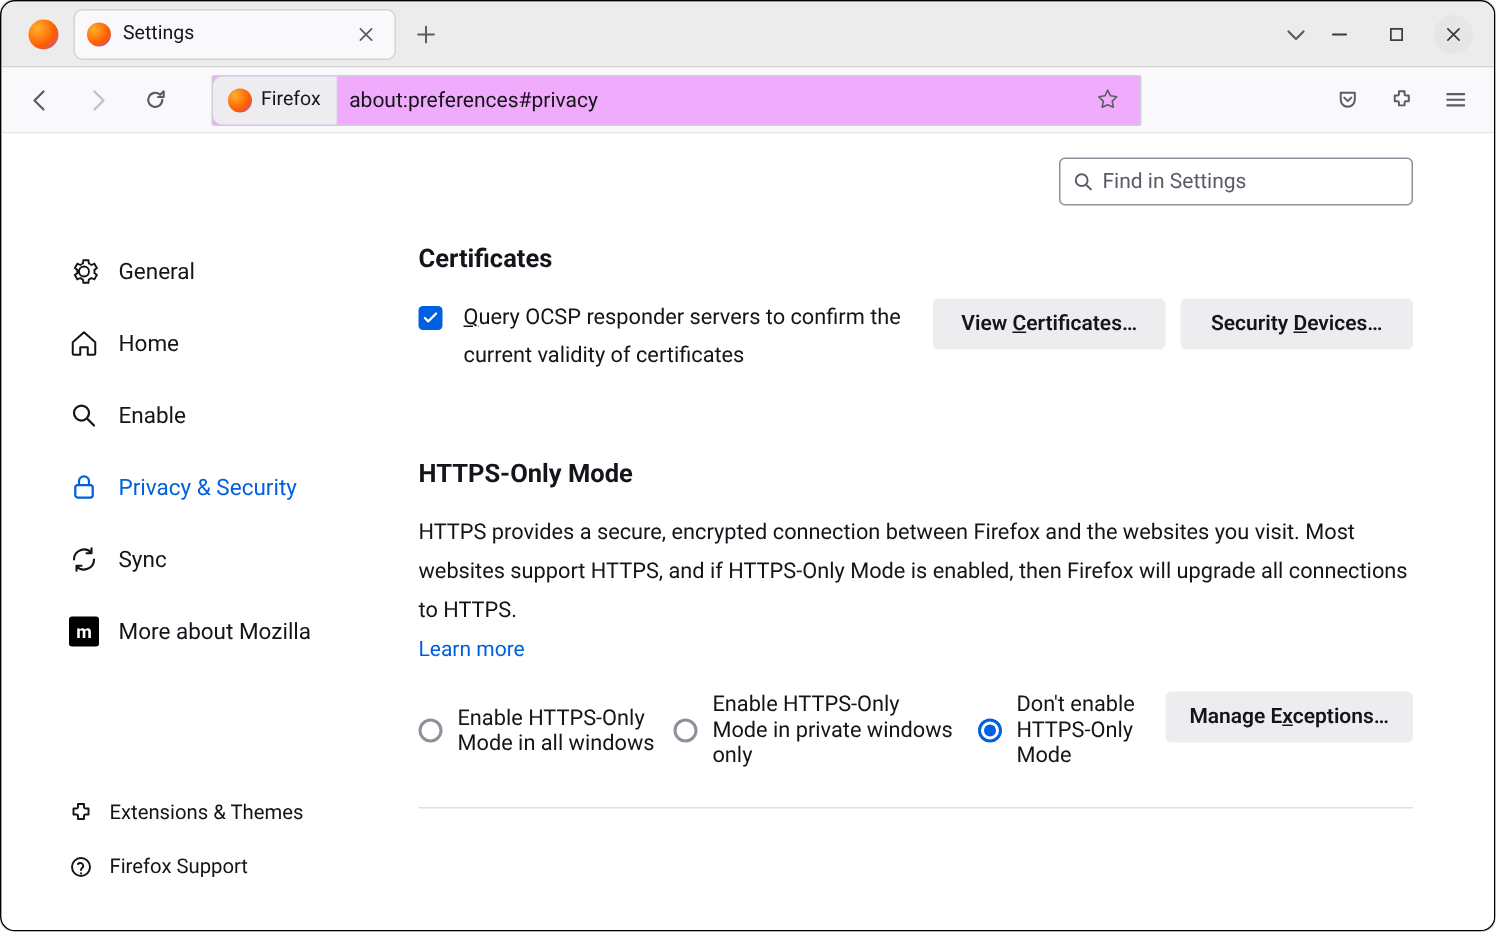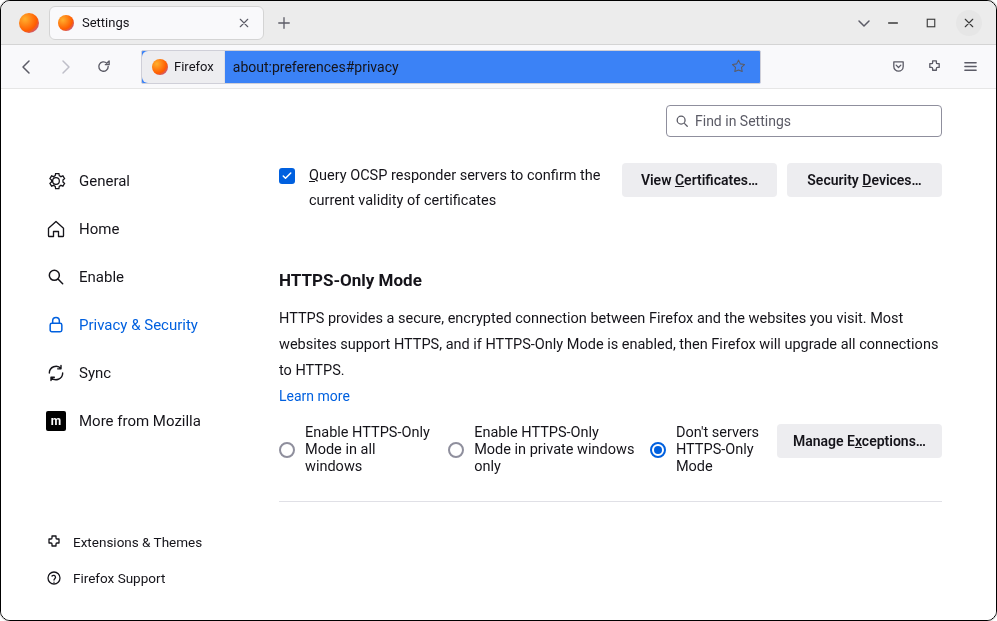--- a/index.html
+++ b/index.html
@@ -13,30 +13,30 @@
 .tab-title { font-size: 13px; color: #15141a; flex: 1; }
 .tab-close { width: 18px; height: 18px; display: flex; align-items: center; justify-content: center; color: #5b5b66; cursor: pointer; }
 .newtab { width: 32px; height: 32px; display: flex; align-items: center; justify-content: center; color: #5b5b66; margin-left: 4px; cursor: pointer; }
 .titlebar-spacer { flex: 1; }
 .win-controls { display: flex; gap: 12px; align-items: center; padding-right: 6px; }
 .win-btn { width: 26px; height: 26px; border-radius: 50%; display: flex; align-items: center; justify-content: center; color: #3a3a3a; }
 .win-btn.close { background: #e6e6e6; }
 .toolbar { height: 44px; background: #f9f9fb; display: flex; align-items: center; padding: 0 10px; gap: 6px; border-bottom: 1px solid #e6e6e6; }
 .nav-btn { width: 32px; height: 32px; display: flex; align-items: center; justify-content: center; color: #5b5b66; border-radius: 4px; cursor: pointer; }
 .nav-btn.disabled { color: #bfbfc9; }
-.urlbar { flex: 1; max-width: 620px; height: 34px; background: #3b82f6; border: 1px solid #cfcfd8; border-radius: 2px; display: flex; align-items: center; padding: 0 8px 0 0; margin: 0 12px 0 16px; }
+.urlbar { flex: 1; max-width: 620px; height: 34px; background: #f0abfc; border: 1px solid #cfcfd8; border-radius: 2px; display: flex; align-items: center; padding: 0 8px 0 0; margin: 0 12px 0 16px; }
 .urlbar-identity { display: flex; align-items: center; gap: 6px; background: #ededf0; height: 100%; padding: 0 10px; border-top-left-radius: 6px; border-bottom-left-radius: 6px; border-right: 1px solid #e0e0e6; }
 .urlbar-identity .fxicon-sm { width: 16px; height: 16px; border-radius: 50%; background: radial-gradient(circle at 30% 30%, #ffb02e, #ff5c00 60%, #9059ff 100%); }
 .urlbar-identity span { font-size: 13px; color: #15141a; }
 .urlbar-input { flex: 1; padding: 0 8px; font-size: 14px; color: #15141a; background: transparent; border: none; outline: none; }
 .urlbar-star { width: 28px; height: 28px; display: flex; align-items: center; justify-content: center; color: #5b5b66; cursor: pointer; }
 .toolbar-right { display: flex; gap: 4px; margin-left: auto; }
 .content { flex: 1; display: flex; overflow: hidden; background: #fff; position: relative; }
 .search-wrap { position: absolute; right: 54px; top: 16px; }
-.search-box { width: 276px; height: 32px; border: 1px solid #8f8f9d; border-radius: 4px; display: flex; align-items: center; padding: 0 8px; gap: 6px; background: #fff; margin-left: 19px; }
+.search-box { width: 236px; height: 32px; border: 1px solid #8f8f9d; border-radius: 4px; display: flex; align-items: center; padding: 0 8px; gap: 6px; background: #fff; margin-left: 19px; }
 .search-box input { border: none; outline: none; font-size: 14px; flex: 1; }
 .search-box input::placeholder { color: #5b5b66; }
 .sidebar { width: 248px; padding: 72px 0 0 44px; display: flex; flex-direction: column; }
 .side-item { display: flex; align-items: center; gap: 12px; height: 40px; font-size: 15px; color: #15141a; cursor: pointer; padding: 0 8px 0 0; border-radius: 4px; margin-bottom: 8px; }
 .side-item.active { color: #0060df; }
 .side-item.active .side-icon { color: #0060df; }
 .side-icon { width: 22px; height: 22px; display: flex; align-items: center; justify-content: center; color: #15141a; }
 .side-bottom { margin-top: auto; padding-bottom: 24px; }
 .side-sub { display: flex; align-items: center; gap: 10px; font-size: 13.5px; color: #15141a; padding: 9px 0; cursor: pointer; }
 .side-sub .side-icon { width: 18px; height: 18px; }
@@ -208,21 +208,21 @@
             <svg viewBox="0 0 24 24" width="20" height="20">
               <path d="M20 12a8 8 0 0 1-14 5.3M4 12a8 8 0 0 1 14-5.3M18 3v4h-4M6 21v-4h4" stroke="currentColor" stroke-width="1.7" fill="none" stroke-linecap="round" stroke-linejoin="round"></path>
             </svg>
           </span>
         <span>Sync</span>
       </div>
       <div class="side-item">
         <span class="side-icon">
             <span class="mozilla-icon">m</span>
           </span>
-        <span>More from Mozilla</span>
+        <span>More about Mozilla</span>
       </div>
       <div class="side-bottom">
         <div class="side-sub">
           <span class="side-icon">
               <svg viewBox="0 0 16 16" width="16" height="16">
                 <path d="M6 2h4v2a1 1 0 0 0 1 1h2v4h-2a1 1 0 0 0-1 1v2H6v-2a1 1 0 0 0-1-1H3V5h2a1 1 0 0 0 1-1V2z" stroke="currentColor" stroke-width="1.3" fill="none" stroke-linejoin="round"></path>
               </svg>
             </span>
           <span>Extensions &amp; Themes</span>
         </div>
@@ -232,20 +232,21 @@
                 <circle cx="8" cy="8" r="6" stroke="currentColor" stroke-width="1.3" fill="none"></circle>
                 <path d="M6 6a2 2 0 0 1 3.5 1.3c0 1.3-1.5 1.4-1.5 2.7M8 12.2v.1" stroke="currentColor" stroke-width="1.3" fill="none" stroke-linecap="round"></path>
               </svg>
             </span>
           <span>Firefox Support</span>
         </div>
       </div>
     </div>
 
     <div class="main">
+      <div class="section-title">Certificates</div>
       <div class="row">
         <div class="checkbox">
           <svg viewBox="0 0 16 16">
               <path d="M3 8l3 3 7-7" stroke="#fff" stroke-width="2" fill="none" stroke-linecap="round" stroke-linejoin="round"></path>
             </svg>
         </div>
         <div class="row-text"><span class="u">Q</span><span>uery OCSP responder servers to confirm the current validity of certificates</span></div>
         <div class="side-buttons">
           <button class="btn"><span>View </span><span class="u">C</span><span>ertificates…</span></button>
           <button class="btn"><span>Security </span><span class="u">D</span><span>evices…</span></button>
@@ -261,21 +262,21 @@
             <label class="radio-item">
               <span class="radio"></span>
               <span class="radio-label">Enable HTTPS-Only Mode in all windows</span>
             </label>
             <label class="radio-item">
               <span class="radio"></span>
               <span class="radio-label">Enable HTTPS-Only Mode in private windows only</span>
             </label>
             <label class="radio-item">
               <span class="radio checked"></span>
-              <span class="radio-label">Don't servers HTTPS-Only Mode</span>
+              <span class="radio-label">Don't enable HTTPS-Only Mode</span>
             </label>
           </div>
           <div class="side-buttons single">
             <button class="btn"><span>Manage E</span><span class="u">x</span><span>ceptions…</span></button>
           </div>
         </div>
         <hr class="sep">
       </div>
     </div>
   </div>

